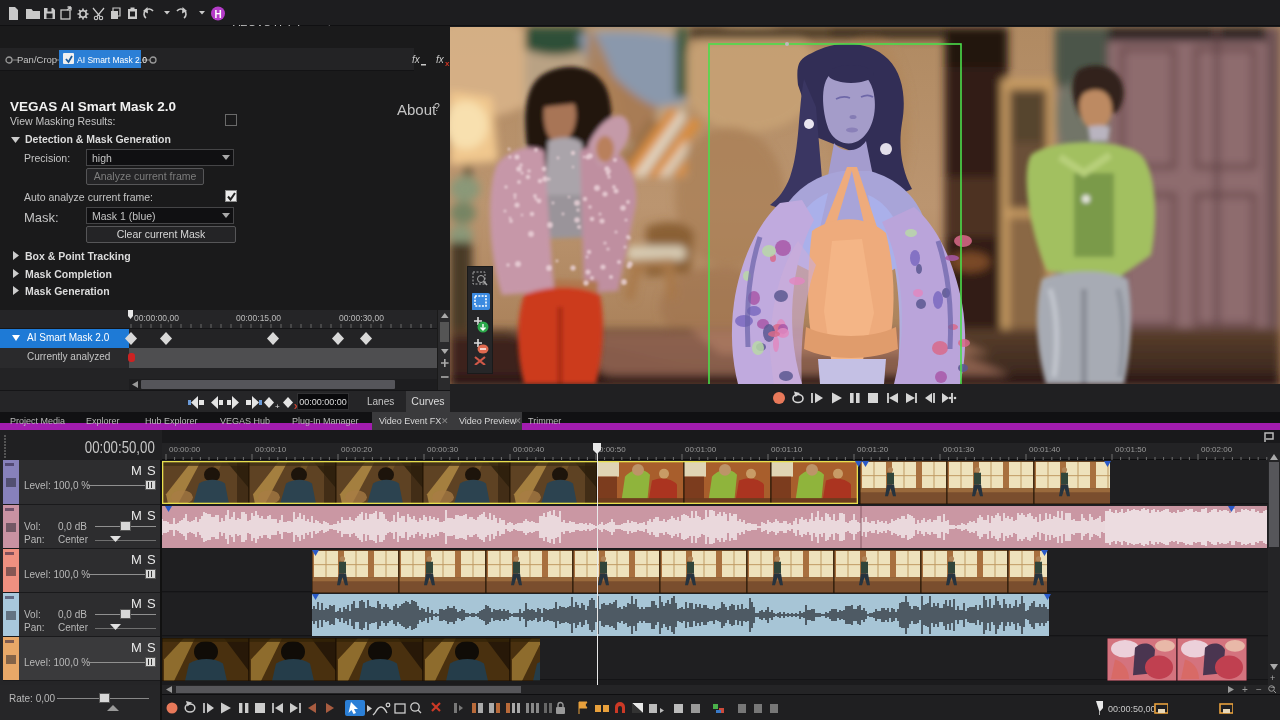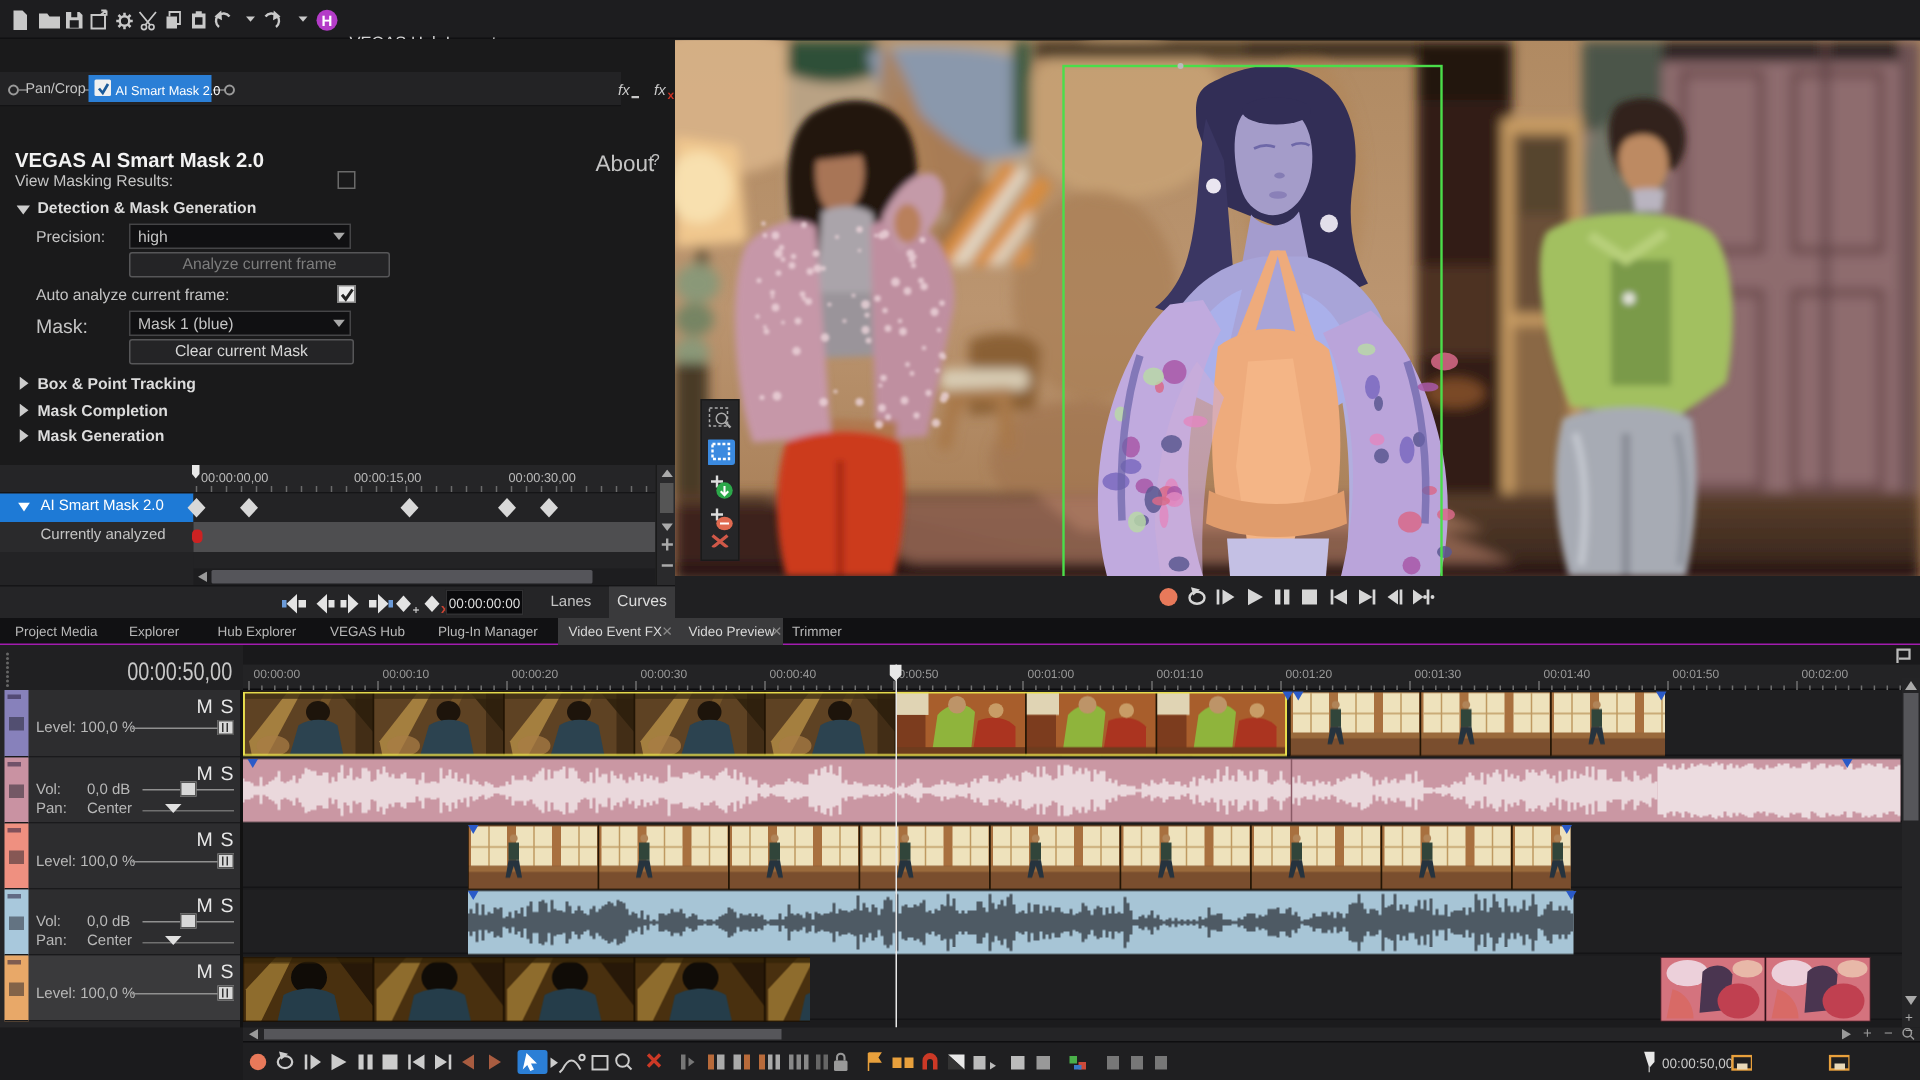--- a/index.html
+++ b/index.html
@@ -72,21 +72,21 @@
     <svg class="ab" style="left:11px;top:110px" width="10" height="8">
       <path d="M0,1h9l-4.5,6z" fill="#cccccc"></path>
     </svg>
     <div class="ab t" style="left:25px;top:107px;font-size:10.5px;font-weight:bold;color:#dcdcdc">Detection &amp; Mask Generation</div>
     <div class="ab t" style="left:24px;top:126px;font-size:10.5px">Precision:</div>
     <div class="ab" style="left:86px;top:123px;width:148px;height:17px;background:#101012;border:1px solid #454547"></div>
     <div class="ab t" style="left:92px;top:126px;font-size:10.5px">high</div>
     <svg class="ab" style="left:222px;top:129px" width="9" height="6">
       <path d="M0,0h8l-4,5z" fill="#a8a8a8"></path>
     </svg>
-    <div class="ab" style="left:86px;top:142px;width:174px;height:17px;background:#242426;border:1px solid #565658;border-radius:2px;color:#7d7d7d;font-size:10.5px;text-align:center;line-height:15px">Analyze current frame</div>
+    <div class="ab" style="left:86px;top:142px;width:118px;height:17px;background:#242426;border:1px solid #565658;border-radius:2px;color:#7d7d7d;font-size:10.5px;text-align:center;line-height:15px">Analyze current frame</div>
     <div class="ab t" style="left:24px;top:165px;font-size:10.5px">Auto analyze current frame:</div>
     <div class="ab" style="left:225px;top:164px;width:12px;height:12px;background:#ececec;border:1px solid #888"></div>
     <svg class="ab" style="left:226px;top:165px" width="11" height="11">
       <path d="M2,5.5l2.5,3L9,2" stroke="#222" stroke-width="2" fill="none"></path>
     </svg>
     <div class="ab t" style="left:24px;top:184px;font-size:13px">Mask:</div>
     <div class="ab" style="left:86px;top:181px;width:148px;height:17px;background:#101012;border:1px solid #454547"></div>
     <div class="ab t" style="left:92px;top:184px;font-size:10.5px">Mask 1 (blue)</div>
     <svg class="ab" style="left:222px;top:187px" width="9" height="6">
       <path d="M0,0h8l-4,5z" fill="#a8a8a8"></path>
@@ -498,21 +498,21 @@
 <path d="M160,2l-7,5l7,5z"></path>
         <path d="M162,2v10" stroke="#d6d6d6" stroke-width="1.8"></path>
 <path d="M170,2l7,5l-7,5z"></path>
         <path d="M180,2v10" stroke="#d6d6d6" stroke-width="1.8"></path>
 <circle cx="173" cy="7" r="1.3"></circle>
         <circle cx="178" cy="7" r="1.3"></circle>
         <circle cx="183" cy="7" r="1.3"></circle>
 </svg>
     </div>
   </div>
-<div class="ab" style="left:0;top:412px;width:1280px;height:18px;background:#111113;border-bottom:1px solid #a21caf">
+<div class="ab" style="left:0;top:412px;width:1280px;height:18px;background:#111113;border-bottom:7px solid #a21caf">
     <div class="ab t" style="left:10px;top:4px;font-size:9px;color:#b8b8b8">Project Media</div>
     <div class="ab t" style="left:86px;top:4px;font-size:9px;color:#b8b8b8">Explorer</div>
     <div class="ab t" style="left:145px;top:4px;font-size:9px;color:#b8b8b8">Hub Explorer</div>
     <div class="ab t" style="left:220px;top:4px;font-size:9px;color:#b8b8b8">VEGAS Hub</div>
     <div class="ab t" style="left:292px;top:4px;font-size:9px;color:#b8b8b8">Plug-In Manager</div>
     <div class="ab" style="left:372px;top:0;width:80px;height:18px;background:#3a3a3c"></div>
     <div class="ab t" style="left:379px;top:4px;font-size:9px;color:#d8d8d8">Video Event FX</div>
     <div class="ab t" style="left:441px;top:4px;font-size:9px;color:#888">✕</div>
     <div class="ab" style="left:452px;top:0;width:70px;height:18px;background:#3a3a3c"></div>
     <div class="ab t" style="left:459px;top:4px;font-size:9px;color:#d8d8d8">Video Preview</div>
@@ -907,20 +907,28 @@
       <svg class="ab" style="left:2px;top:2px" width="8" height="8">
         <path d="M0,6L4,0L8,6z" fill="#aaa"></path>
       </svg>
       <div class="ab" style="left:1px;top:10px;width:10px;height:85px;background:#56565a"></div>
       <svg class="ab" style="left:2px;top:212px" width="8" height="8">
         <path d="M0,0L8,0L4,6z" fill="#aaa"></path>
       </svg>
       <div class="ab t" style="left:2px;top:221px;font-size:9px;color:#aaa">+</div>
       <div class="ab t" style="left:2px;top:230px;font-size:9px;color:#aaa">−</div>
     </div>
+    <div class="ab" style="left:0;top:255px;width:162px;height:35px;background:#262628;border-right:2px solid #111">
+      <div class="ab t" style="left:9px;top:8px;font-size:10px;color:#b8b8b8">Rate: 0,00</div>
+      <div class="ab" style="left:57px;top:13px;width:92px;height:1px;background:#888"></div>
+      <div class="ab" style="left:99px;top:8px;width:11px;height:10px;background:#d8d8d8;border:1px solid #555"></div>
+      <svg class="ab" style="left:107px;top:20px" width="12" height="7">
+        <path d="M6,0l6,6H0z" fill="#999"></path>
+      </svg>
+    </div>
   </div>
 <div class="ab" style="left:162px;top:694px;width:1118px;height:26px;background:#1f1f21;border-top:1px solid #0e0e10">
     <svg class="ab" style="left:0;top:5px" width="700" height="16" fill="#cccccc">
 <circle cx="10" cy="8" r="5.5" fill="#e8795a"></circle>
 <ellipse cx="28" cy="8" rx="4.8" ry="4" fill="none" stroke="#ccc" stroke-width="1.5"></ellipse>
       <path d="M24,1l6,1.5l-4.5,4z" fill="#ccc"></path>
 <path d="M42,3v10" stroke="#ccc" stroke-width="1.7"></path>
       <path d="M45,3l7,5l-7,5z"></path>
 <path d="M59,2.5l10,5.5l-10,5.5z"></path>
 <rect x="77" y="3" width="3.4" height="10"></rect>

